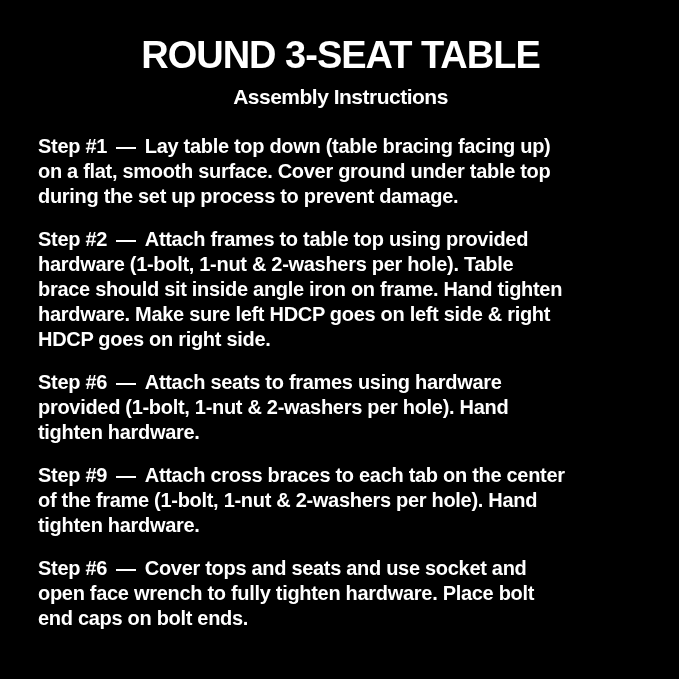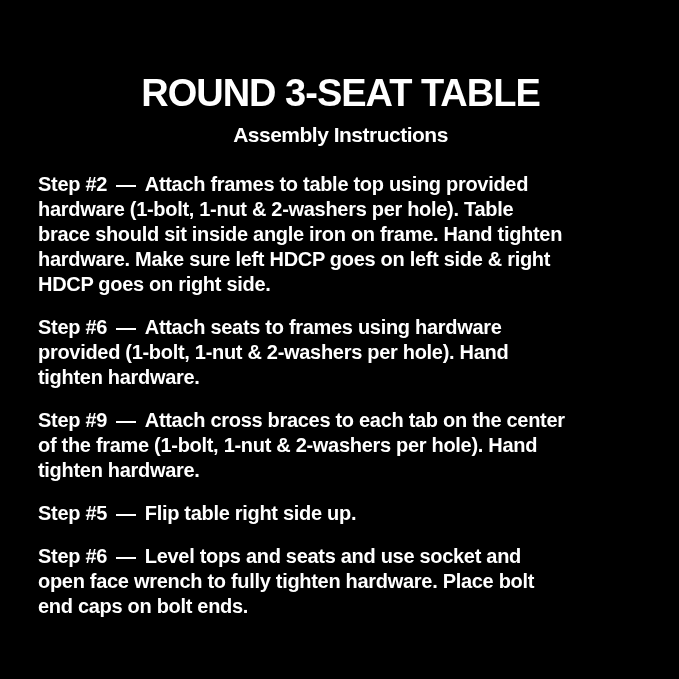--- a/index.html
+++ b/index.html
@@ -14,21 +14,20 @@
     color: #ffffff;
     font-family: "Liberation Sans", "DejaVu Sans", sans-serif;
     font-weight: bold;
     -webkit-font-smoothing: antialiased;
   }
   .page {
     box-sizing: border-box;
     width: 679px;
     height: 601px;
     padding: 34px 36px 0 38px;
-    margin-top: 38px;
   }
   .header {
     text-align: center;
   }
   .title {
     margin: 0;
     font-size: 38px;
     line-height: 42px;
     font-weight: bold;
     letter-spacing: -1px;
@@ -63,34 +62,36 @@
 </head>
 <body style="background: rgb(0, 0, 0); color: rgb(255, 255, 255);">
 
 <div class="page">
   <div class="header">
     <h1 class="title">ROUND 3-SEAT TABLE</h1>
     <h2 class="subtitle">Assembly Instructions</h2>
   </div>
 
   <div class="steps">
+    <p class="step"><span class="step-label">Step #1</span><span class="step-dash">—</span><span class="step-text">Lay table top down (table bracing facing up)
+on a flat, smooth surface. Cover ground under table top
+during the set up process to prevent damage.</span></p>
 
     <p class="step"><span class="step-label">Step #2</span><span class="step-dash">—</span><span class="step-text">Attach frames to table top using provided
 hardware (1-bolt, 1-nut &amp; 2-washers per hole). Table
 brace should sit inside angle iron on frame. Hand tighten
 hardware. Make sure left HDCP goes on left side &amp; right
 HDCP goes on right side.</span></p>
 
     <p class="step"><span class="step-label">Step #6</span><span class="step-dash">—</span><span class="step-text">Attach seats to frames using hardware
 provided (1-bolt, 1-nut &amp; 2-washers per hole). Hand
 tighten hardware.</span></p>
 
     <p class="step"><span class="step-label">Step #9</span><span class="step-dash">—</span><span class="step-text">Attach cross braces to each tab on the center
 of the frame (1-bolt, 1-nut &amp; 2-washers per hole). Hand
 tighten hardware.</span></p>
 
-    <p class="step"><span class="step-label">Step #5</span><span class="step-dash">—</span><span class="step-text">Flip table right side up.</span></p>
 
-    <p class="step"><span class="step-label">Step #6</span><span class="step-dash">—</span><span class="step-text">Level tops and seats and use socket and
+    <p class="step"><span class="step-label">Step #6</span><span class="step-dash">—</span><span class="step-text">Cover tops and seats and use socket and
 open face wrench to fully tighten hardware. Place bolt
 end caps on bolt ends.</span></p>
   </div>
 </div>
 
 </body></html>

